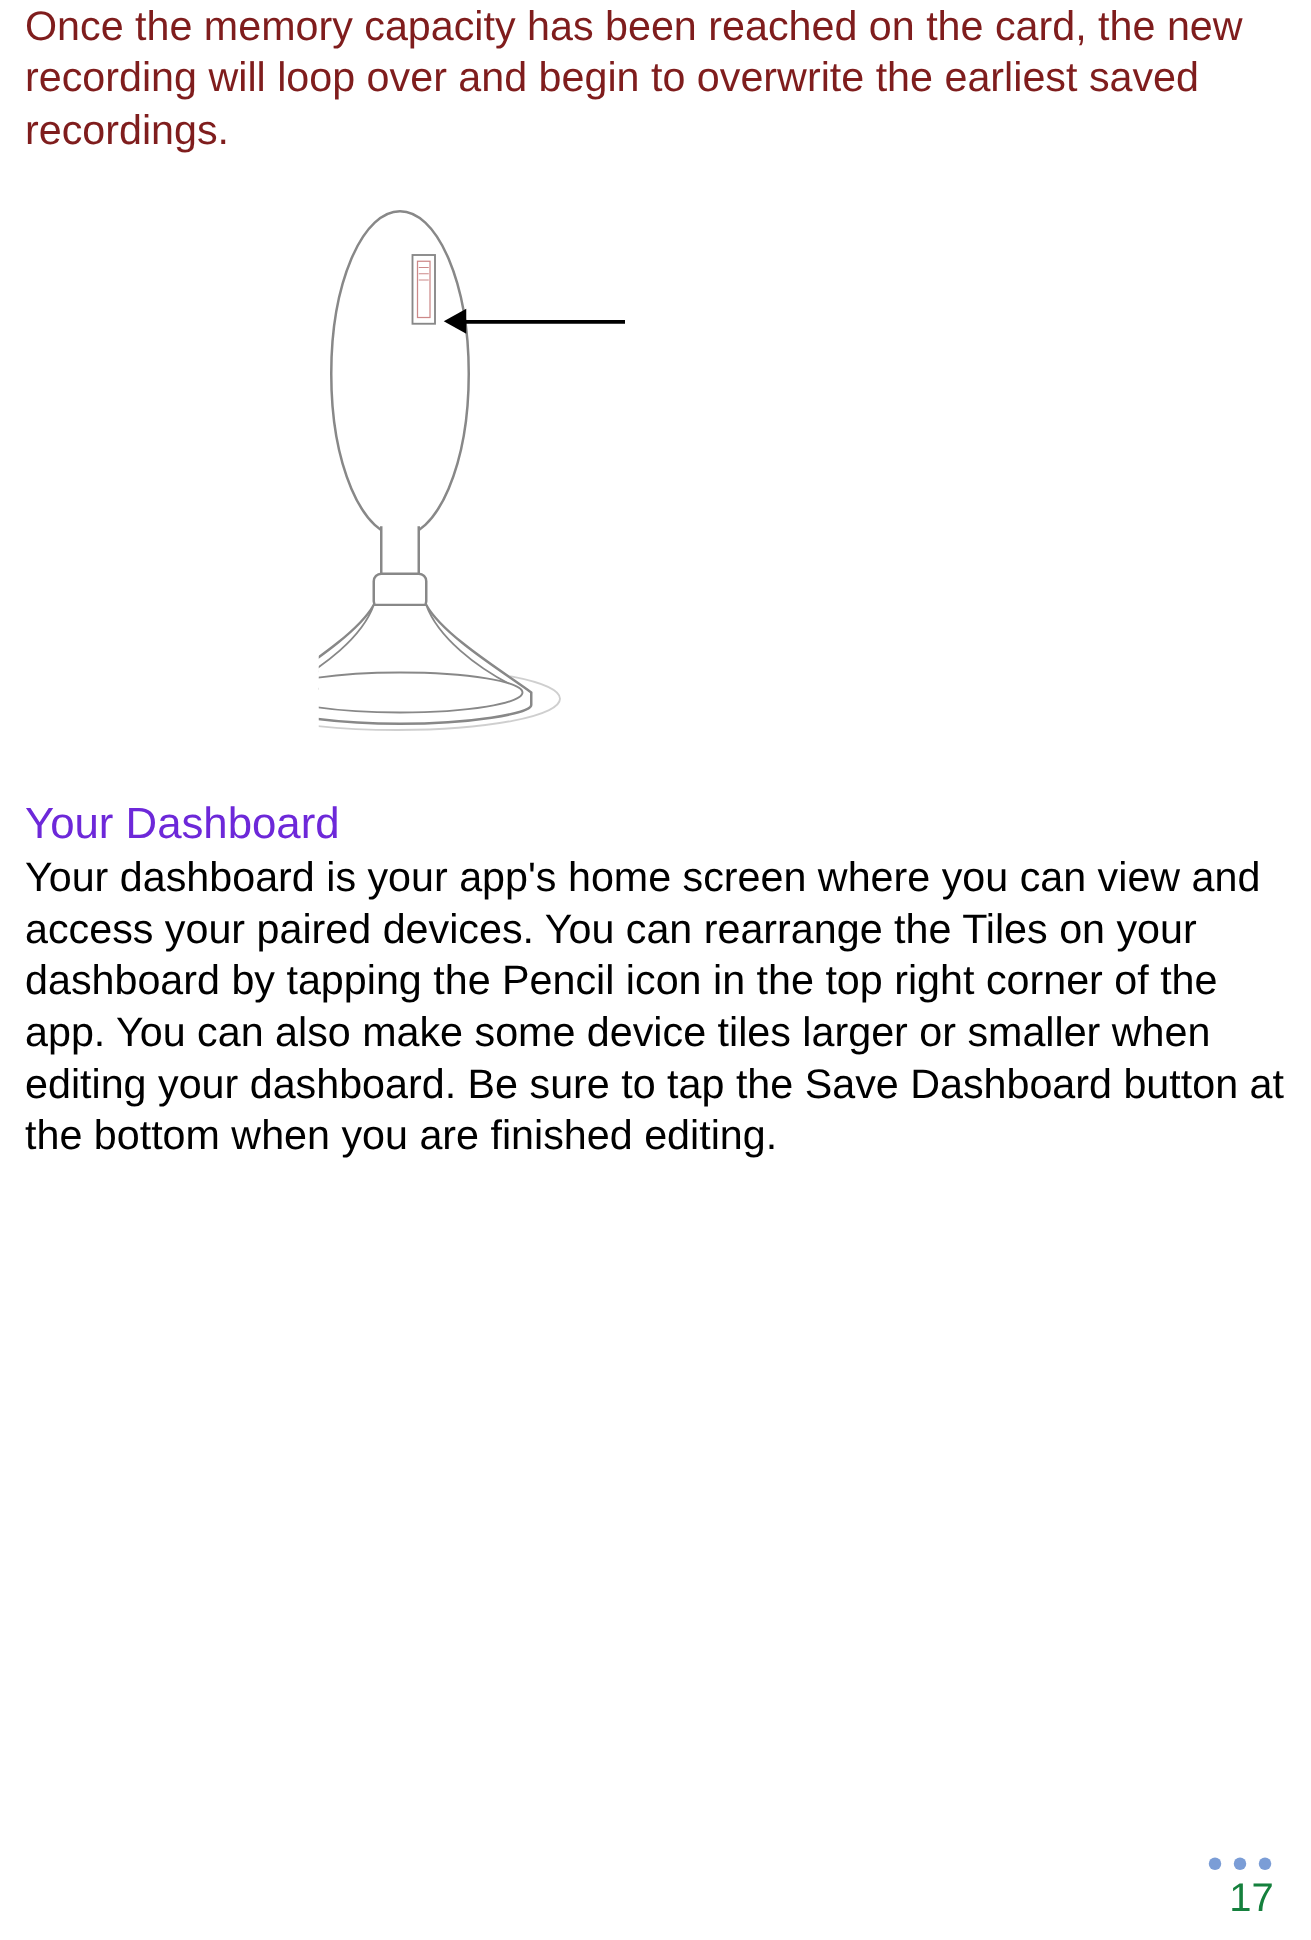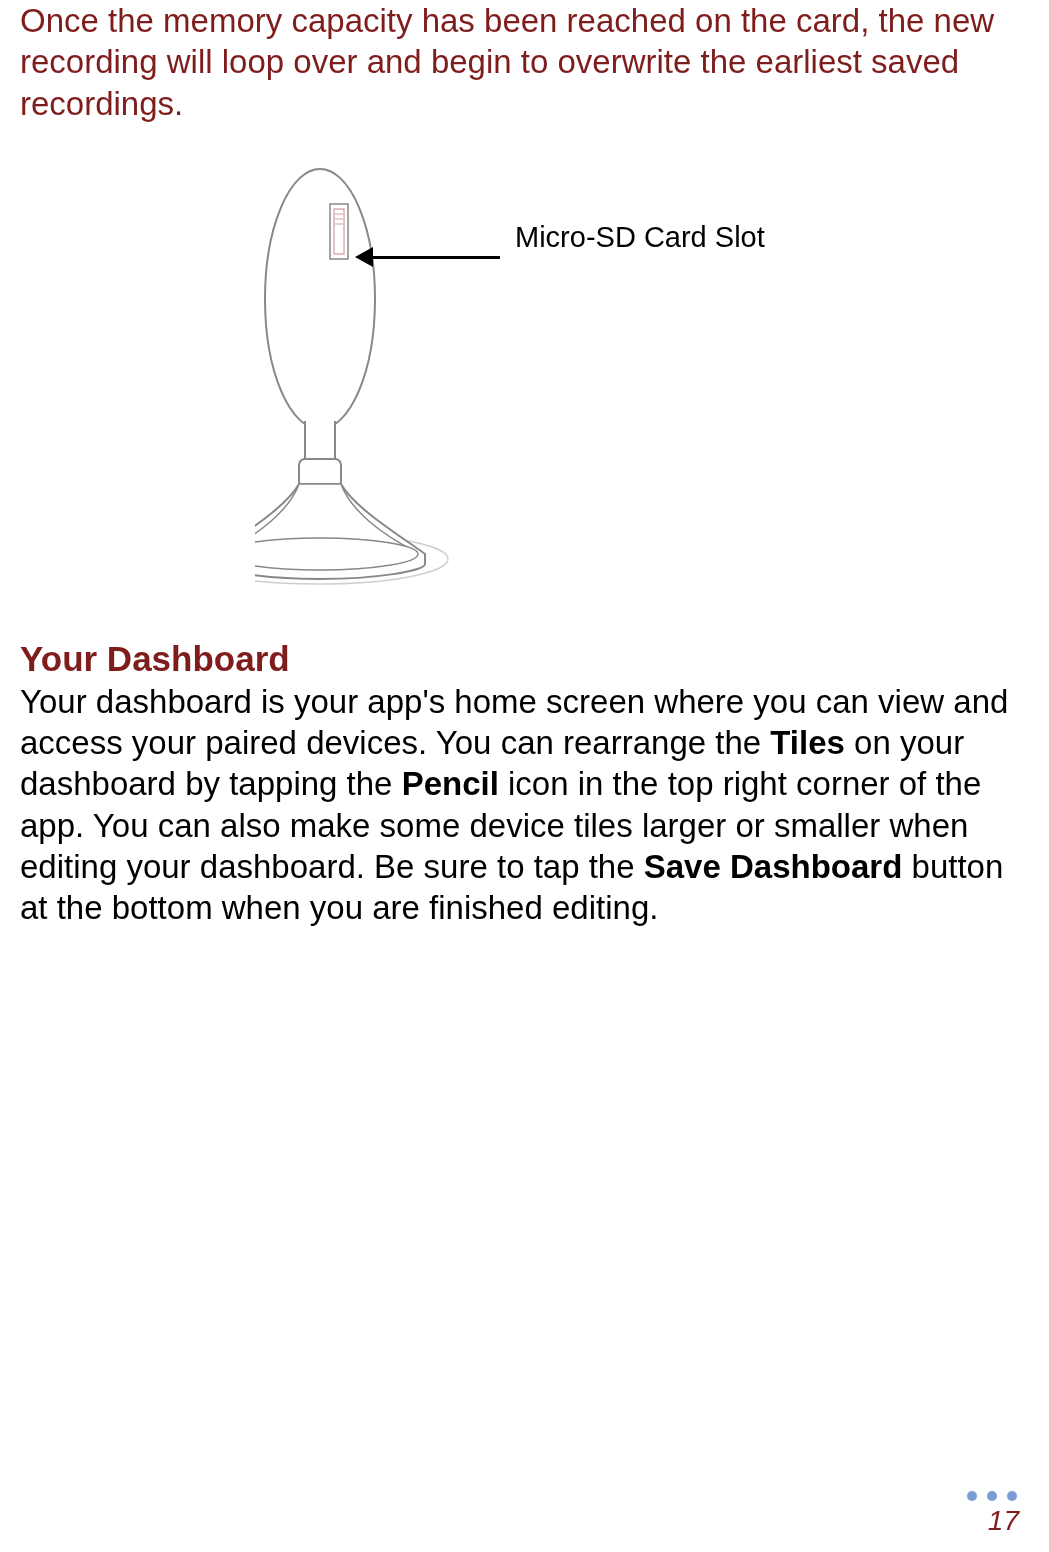--- a/index.html
+++ b/index.html
@@ -60,32 +60,32 @@
     .callout-text {
       position: absolute;
       left: 495px;
       top: 60px;
       font-size: 29px;
       line-height: 1.3;
       color: #000;
     }
     .section-heading {
       font-size: 35px;
-      color: #7f1d1d;
+      color: #6d28d9;
       margin-top: 5px;
       margin-bottom: 2px;
-      font-weight: bold;
+      font-weight: normal;
     }
     .body-text {
       font-size: 33px;
       line-height: 1.25;
       color: #000;
     }
     .bold {
-      font-weight: bold;
+      font-weight: normal;
     }
     .footer {
       position: absolute;
       bottom: 15px;
       right: 30px;
       text-align: right;
     }
     .dots {
       display: flex;
       gap: 10px;
@@ -93,23 +93,22 @@
       margin-bottom: 4px;
       margin-right: 2px;
     }
     .dot {
       width: 10px;
       height: 10px;
       background: #7b9dd6;
       border-radius: 50%;
     }
     .page-number {
-      font-size: 28px;
-      font-style: italic;
-      color: #7f1d1d;
+      font-size: 32px;
+      color: #15803d;
     }
   </style>
 </head>
 <body>
 
 <p class="intro-text">Once the memory capacity has been reached on the card, the new recording will loop over and begin to overwrite the earliest saved recordings.</p>
 
 <div class="diagram-container">
   <svg class="device-svg" width="200" height="440" viewBox="0 0 200 440">
 
@@ -129,21 +128,20 @@
     <path d="M 44 325 C 35 350, 5 375, -30 392 L 160 392 C 125 375, 95 350, 86 325 Z" fill="white" stroke="#888" stroke-width="1.5"></path>
     <ellipse cx="65" cy="395" rx="98" ry="16" fill="white" stroke="#888" stroke-width="1.5"></ellipse>
   </svg>
 
   <div class="arrow">
     <div class="arrow-head"></div>
     <div class="arrow-line"></div>
   </div>
 
   <div class="callout-text">
-    <div>Micro-SD Card Slot</div>
   </div>
 </div>
 
 <h2 class="section-heading">Your Dashboard</h2>
 
 <p class="body-text">
   <span>Your dashboard is your app's home screen where you can view and access your paired devices. You can rearrange the </span><span class="bold">Tiles</span><span> on your dashboard by tapping the </span><span class="bold">Pencil</span><span> icon in the top right corner of the app. You can also make some device tiles larger or smaller when editing your dashboard. Be sure to tap the </span><span class="bold">Save Dashboard</span><span> button at the bottom when you are finished editing.</span>
 </p>
 
 <div class="footer">

